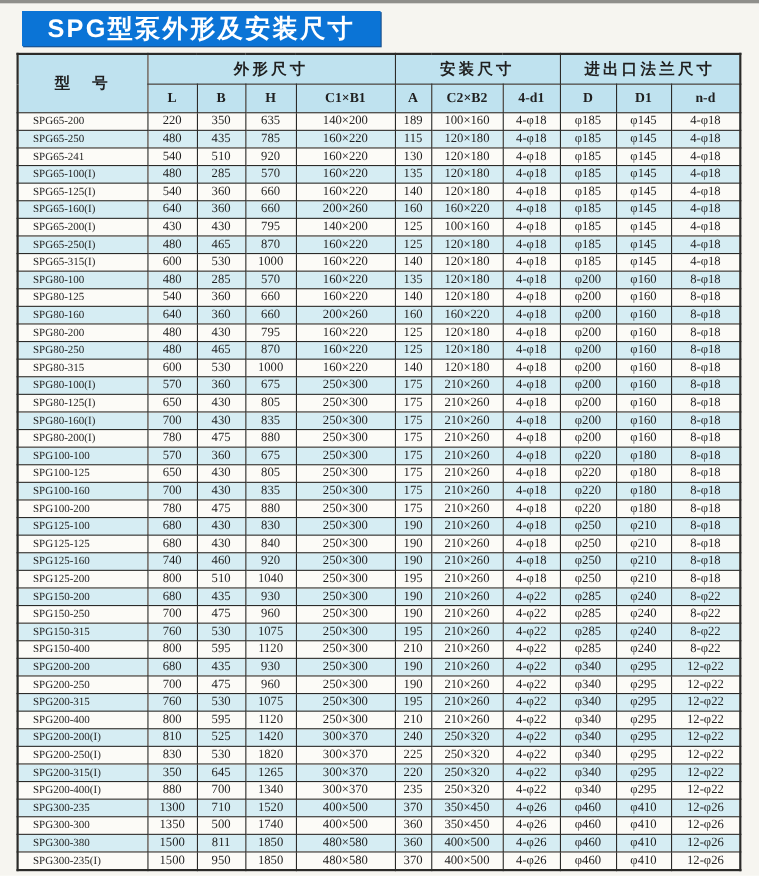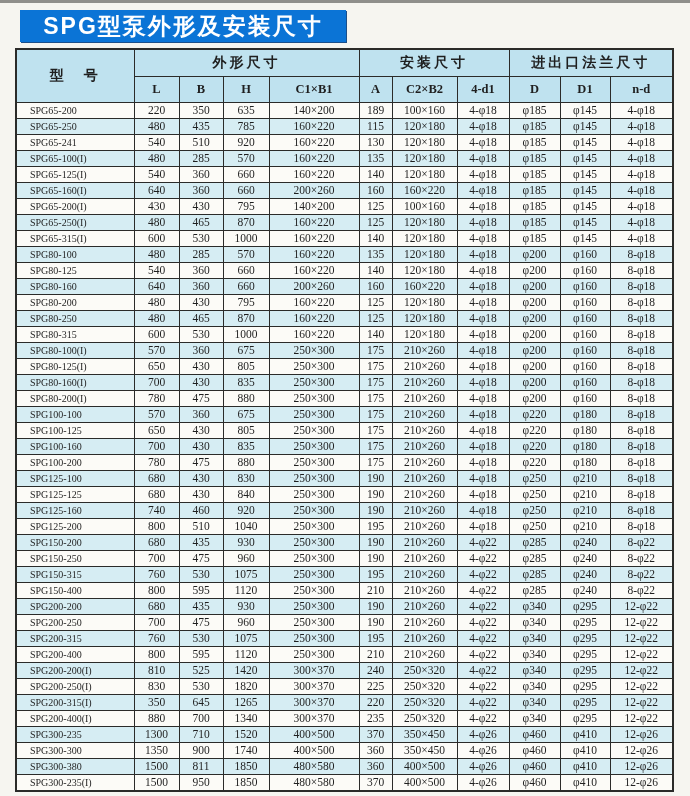--- a/index.html
+++ b/index.html
@@ -620,21 +620,21 @@
         <td>370</td>
         <td>350×450</td>
         <td>4-φ26</td>
         <td>φ460</td>
         <td>φ410</td>
         <td>12-φ26</td>
       </tr>
       <tr>
         <td class="model">SPG300-300</td>
         <td>1350</td>
-        <td>900</td>
+        <td>500</td>
         <td>1740</td>
         <td>400×500</td>
         <td>360</td>
         <td>350×450</td>
         <td>4-φ26</td>
         <td>φ460</td>
         <td>φ410</td>
         <td>12-φ26</td>
       </tr>
       <tr>

